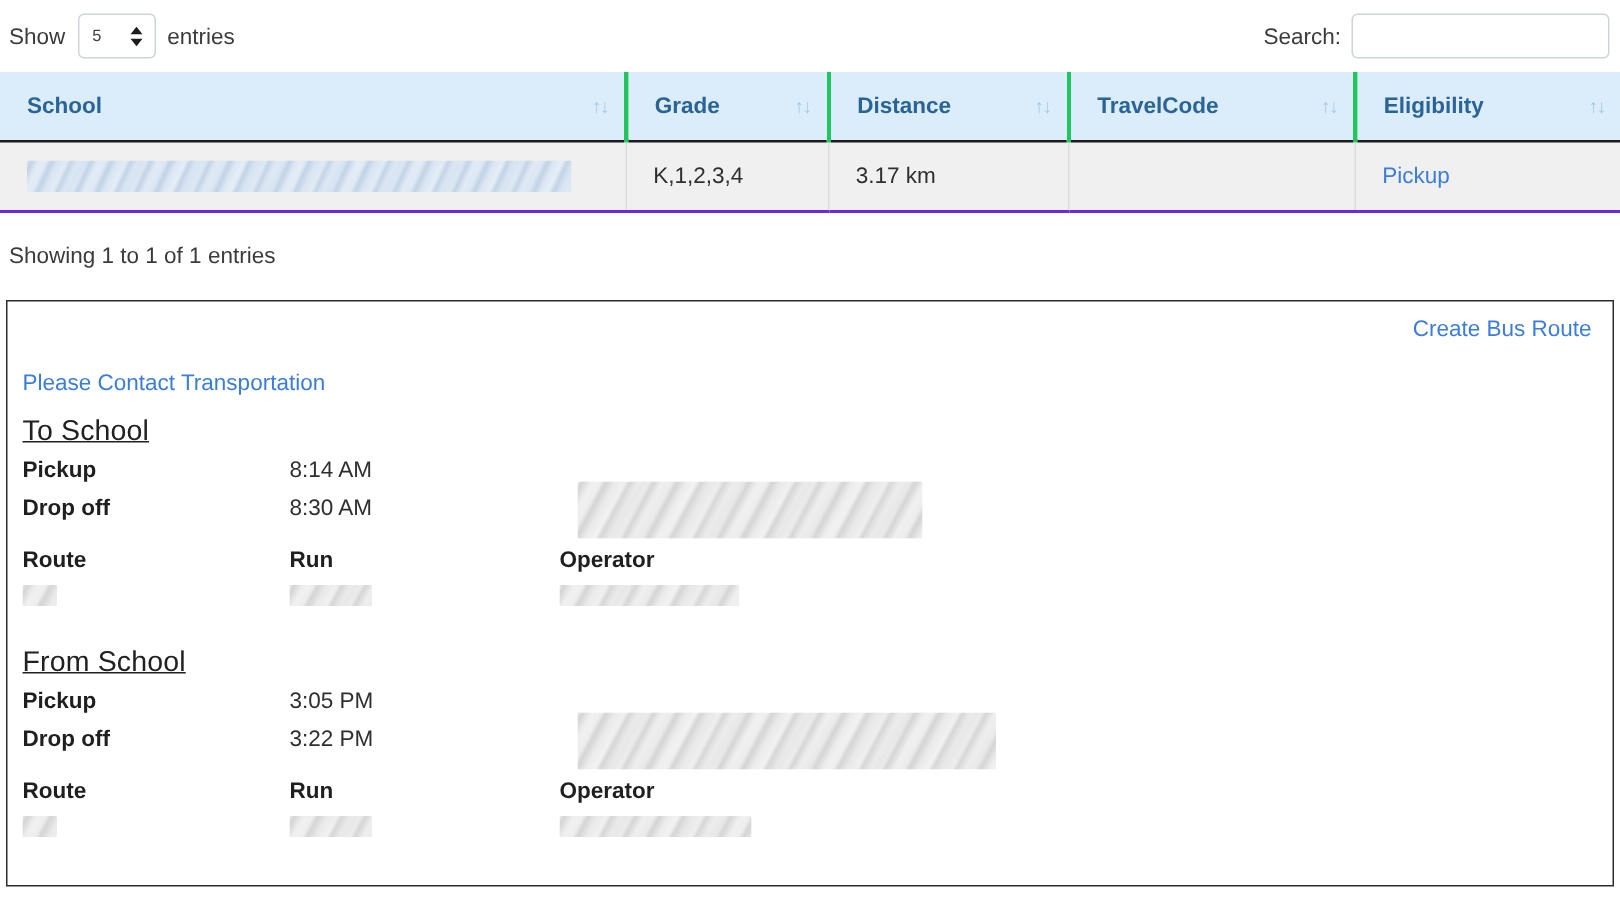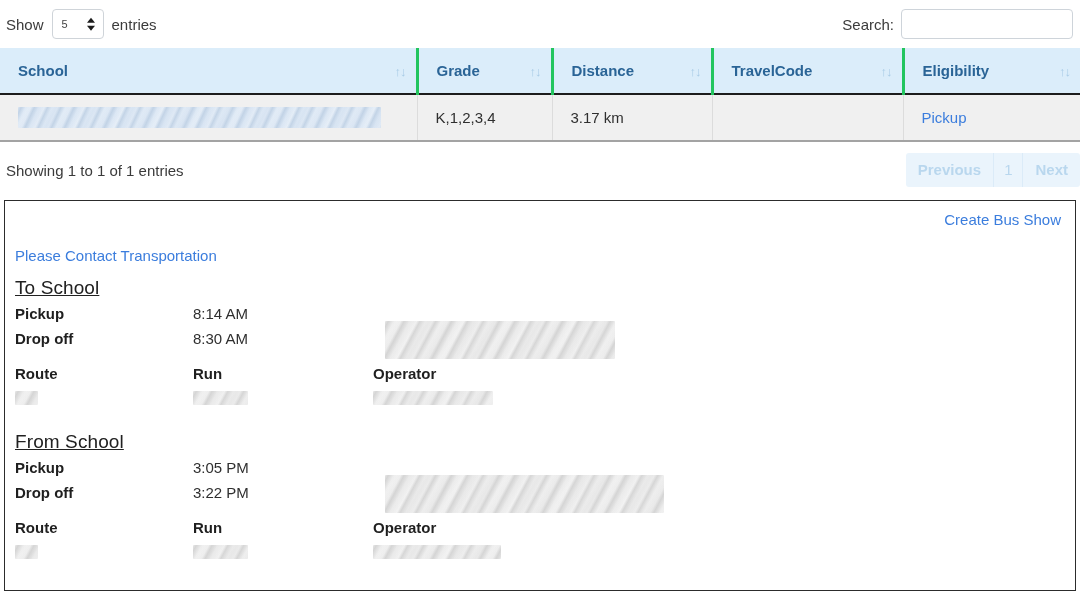--- a/index.html
+++ b/index.html
@@ -124,21 +124,21 @@
     transform: translateY(-50%);
     color: #a8cbe6;
     font-size: 13px;
     letter-spacing: -1px;
     font-weight: normal;
   }
   .grid td {
     background: #f0f0f0;
     padding: 12px 12px 12px 18px;
     border-right: 1px solid #dcdcdc;
-    border-bottom: 2px solid #a3a3a3;
+    border-bottom: 2px solid #6d28d9;
     font-size: 15px;
     color: #2f2f2f;
     vertical-align: middle;
     box-sizing: border-box;
     height: 44px;
   }
   .grid td:last-child { border-right: none; }
   .link {
     color: #3b7ddd;
     text-decoration: none;
@@ -349,31 +349,26 @@
       <td></td>
       <td>
         <span class="link">Pickup</span>
       </td>
     </tr>
   </tbody>
 </table>
 
 <div class="table-footer">
   <div class="info-text">Showing 1 to 1 of 1 entries</div>
-  <div class="pagination">
-    <div class="pg">Previous</div>
-    <div class="pg num">1</div>
-    <div class="pg">Next</div>
-  </div>
 </div>
 
 <div class="panel">
 
   <div class="panel-top">
-    <span class="link">Create Bus Show</span>
+    <span class="link">Create Bus Route</span>
   </div>
 
   <div class="contact-line">
     <span class="link">Please Contact Transportation</span>
   </div>
 
   <div class="trip-block">
     <div class="trip-title">To School</div>
 
     <div class="stop-redact-wrap" style="top:44px">

